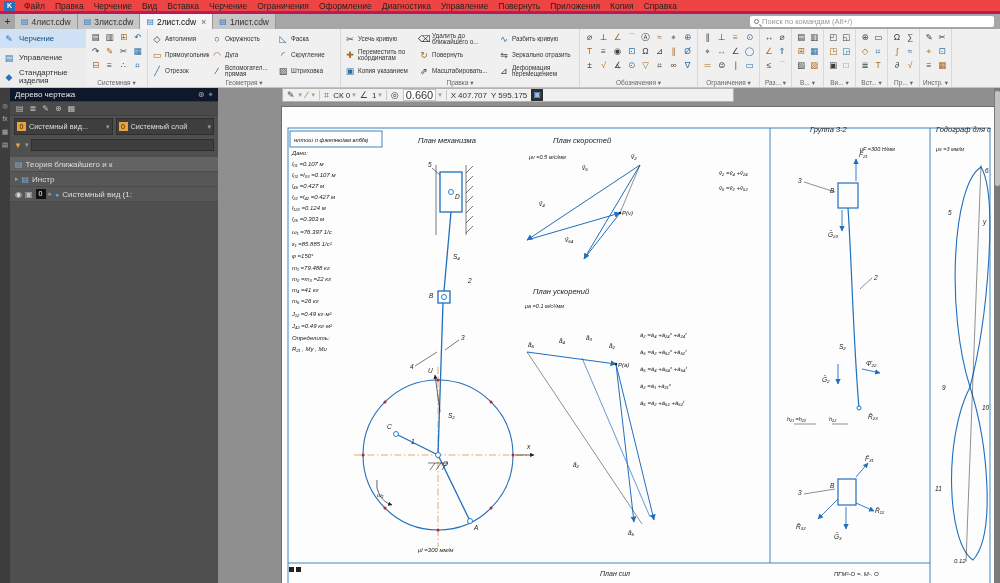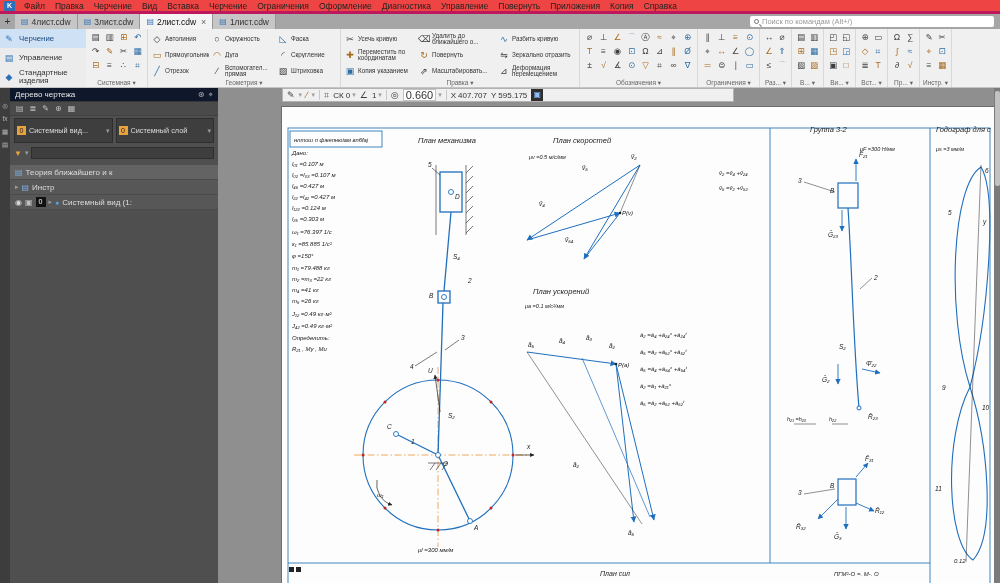--- a/index.html
+++ b/index.html
@@ -52,21 +52,21 @@
 .left-strip{position:absolute;left:0;top:88px;width:10px;bottom:0;background:#3d3d3d;color:#b8b8b8;font-size:6.5px;text-align:center;padding-top:8px;z-index:7}
 .strip-ic{margin:6px 0;line-height:7px}
 
 .tree{position:absolute;left:10px;top:88px;width:208px;bottom:0;background:#4f4f4f;color:#ddd;font-size:8px;z-index:7}
 .tree-header{height:14px;display:flex;align-items:center;gap:4px;padding:0 5px;background:#0f172a;border-bottom:1px solid #383838}
 .tree-header .title{flex:1;font-size:8px;color:#e6e6e6}
 .hdr-ic{color:#b5b5b5;font-size:8px}
 .tree-tools{height:14px;display:flex;gap:6px;padding:0 6px;align-items:center;background:#4a4a4a;border-bottom:1px solid #404040}
 .t-ic{font-size:8px;color:#c0c0c0}
 .combo-row{display:flex;gap:3px;padding:2px 4px}
-.combo{flex:1;height:25px;background:#3e3e3e;border:1px solid #2e2e2e;display:flex;align-items:center;gap:3px;font-size:7.3px;padding:0 2px;overflow:hidden;white-space:nowrap}
+.combo{flex:1;height:17px;background:#3e3e3e;border:1px solid #2e2e2e;display:flex;align-items:center;gap:3px;font-size:7.3px;padding:0 2px;overflow:hidden;white-space:nowrap}
 .combo .cl{flex:1;overflow:hidden}
 .badge0{width:9px;height:9px;background:#e8a33d;color:#222;font-size:7px;line-height:9px;text-align:center;flex:none}
 .chev{color:#9d9d9d;font-size:7px}
 .filter-row{display:flex;gap:3px;padding:2px 4px;align-items:center}
 .funnel{color:#e8a33d;font-size:8px}
 .search-tree{flex:1;height:12px;background:#3e3e3e;border:1px solid #2e2e2e;outline:none;color:#ddd;font-size:8px}
 .tree-rows{margin-top:4px;background:#575757}
 .tree-row{height:15px;display:flex;align-items:center;gap:3px;padding:0 5px;border-bottom:1px solid #4b4b4b;white-space:nowrap;overflow:hidden}
 .tree-row.r1{background:#636363}
 .tree-row .blue{color:#7fb2e5}

